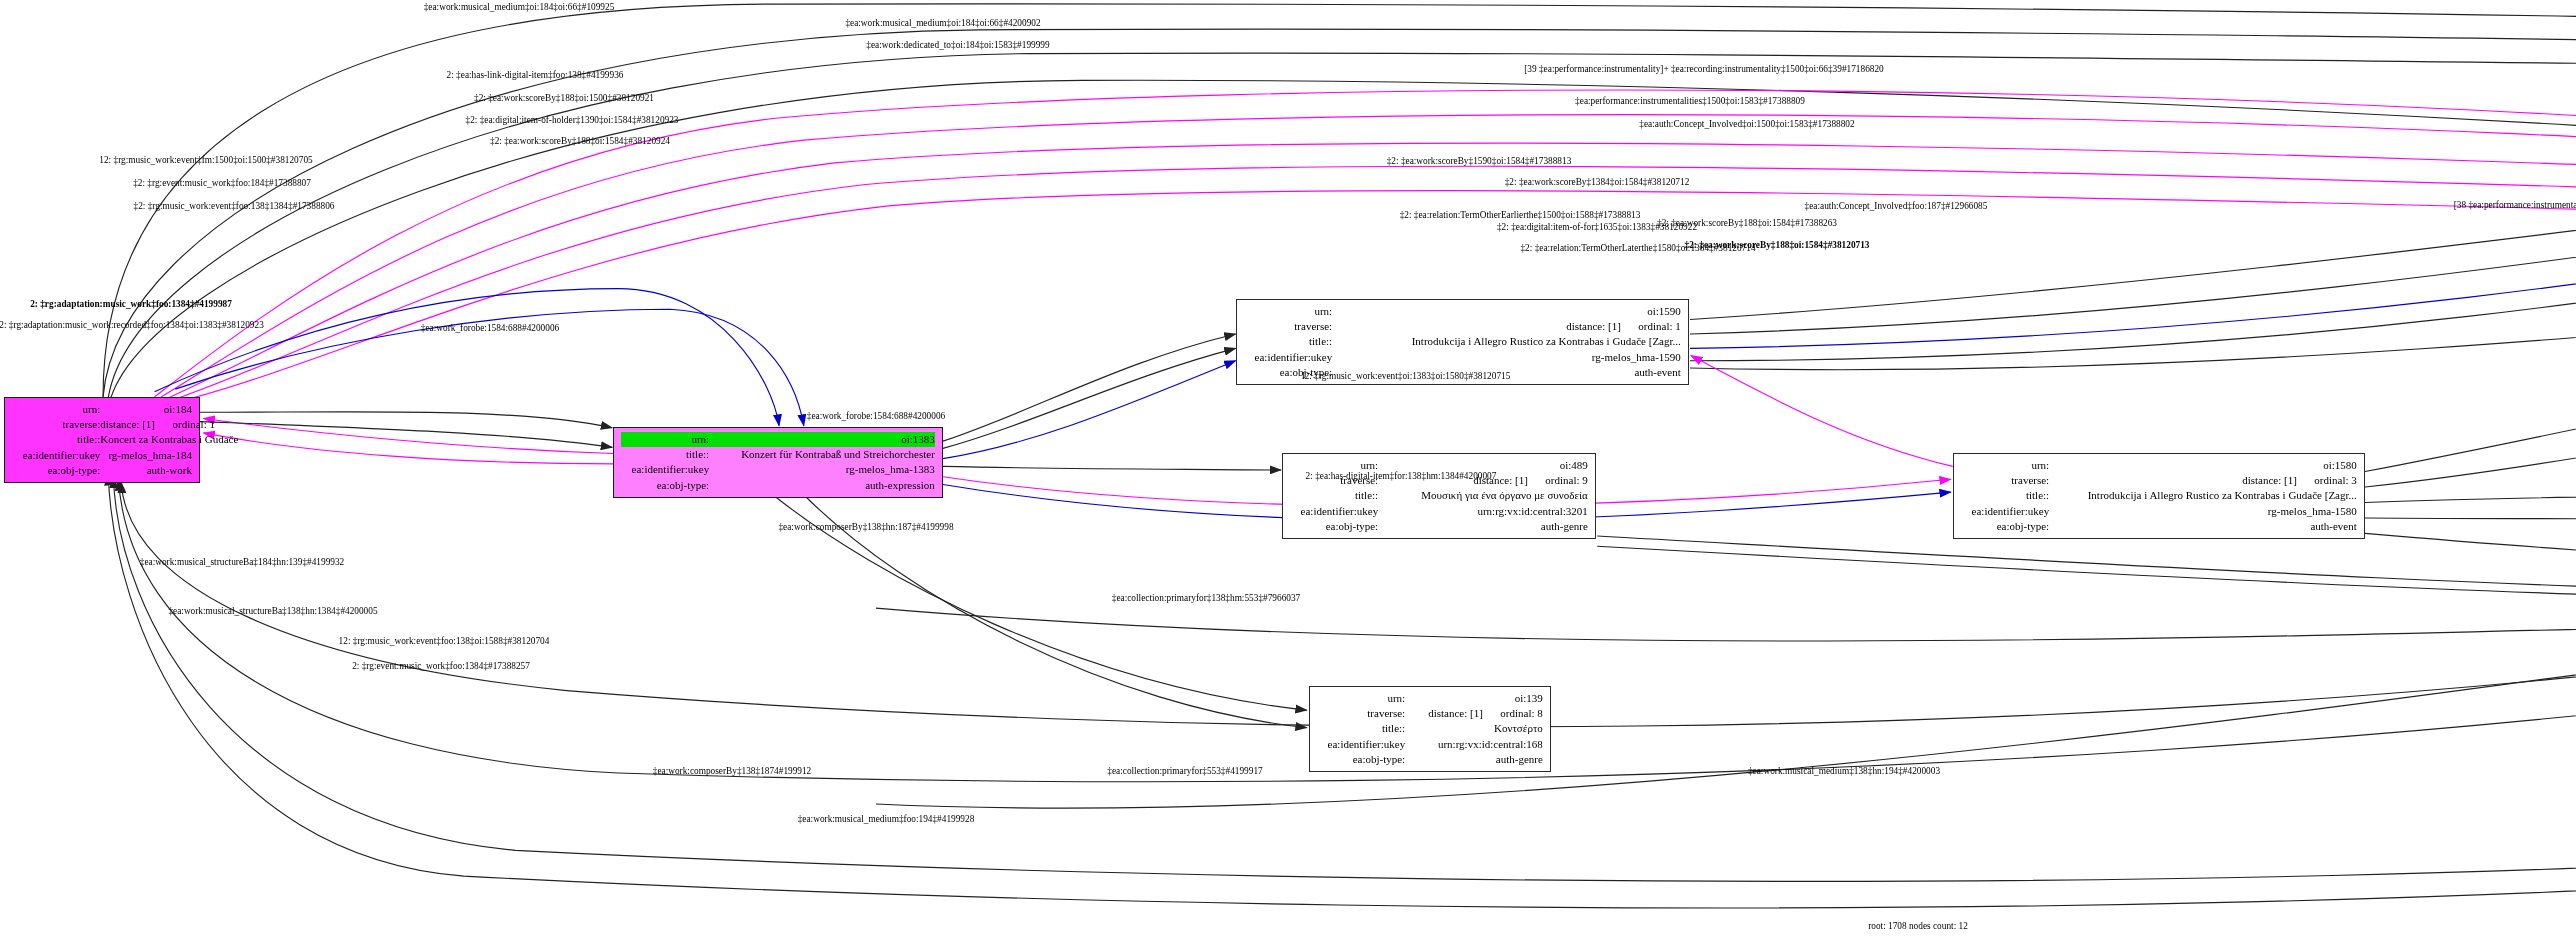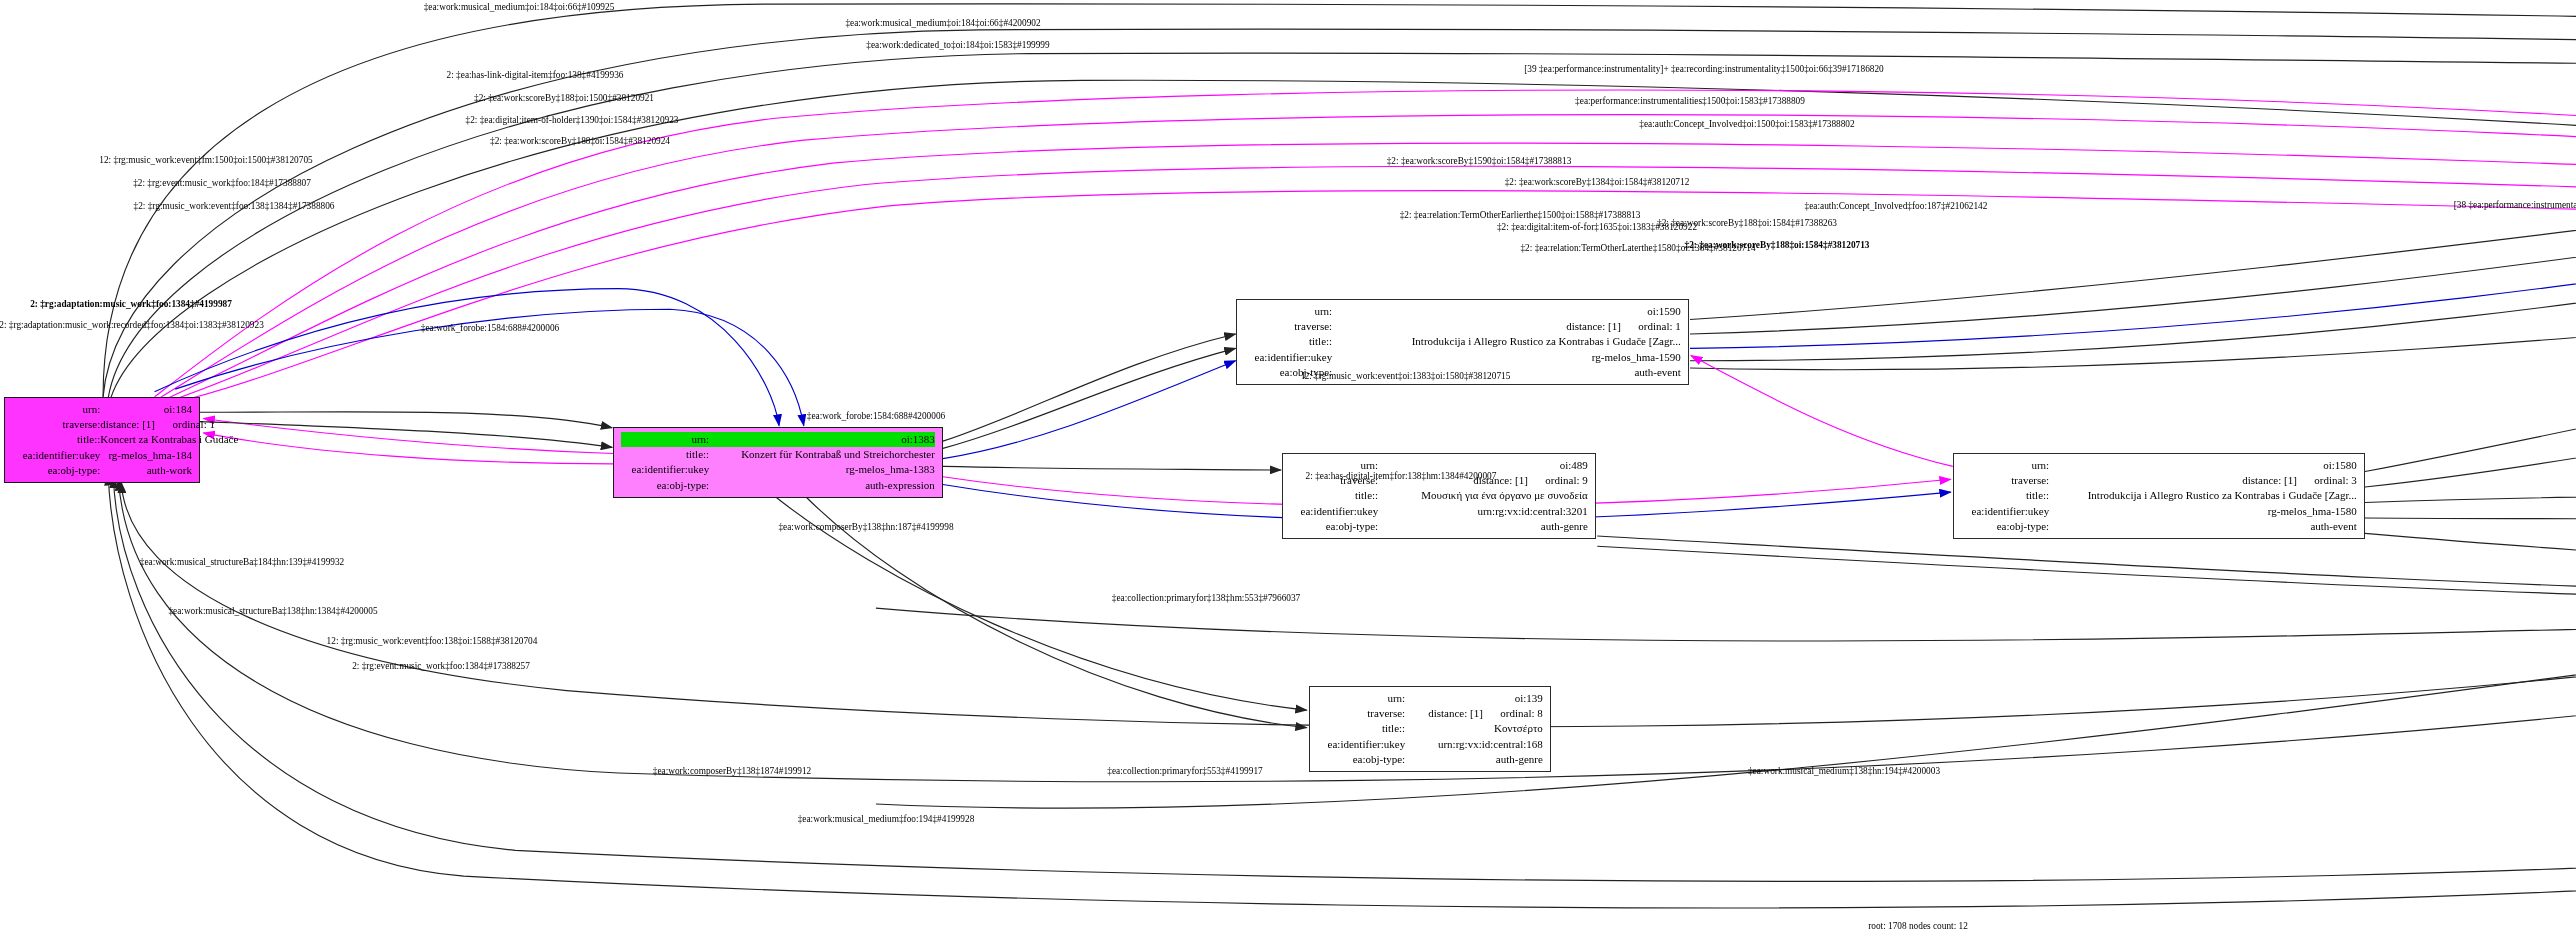--- a/index.html
+++ b/index.html
@@ -310,39 +310,39 @@
       <div class="edge-label" style="left: 1680px; top: 69px; padding-left: 48px;">[39 ‡ea:performance:instrumentality]+ ‡ea:recording:instrumentality‡1500‡oi:66‡39#17186820</div>
       <div class="edge-label" style="left: 564px; top: 98px;">‡2: ‡ea:work:scoreBy‡188‡oi:1500‡#38120921</div>
       <div class="edge-label" style="left: 572px; top: 120px;">‡2: ‡ea:digital:item-of-holder‡1390‡oi:1584‡#38120923</div>
       <div class="edge-label" style="left: 1690px; top: 101px;">‡ea:performance:instrumentalities‡1500‡oi:1583‡#17388809</div>
       <div class="edge-label" style="left: 1747px; top: 124px;">‡ea:auth:Concept_Involved‡oi:1500‡oi:1583‡#17388802</div>
       <div class="edge-label" style="left: 580px; top: 141px;">‡2: ‡ea:work:scoreBy‡188‡oi:1584‡#38120924</div>
       <div class="edge-label" style="left: 206px; top: 160px;">12: ‡rg:music_work:event‡fm:1500‡oi:1500‡#38120705</div>
       <div class="edge-label" style="left: 1479px; top: 161px;">‡2: ‡ea:work:scoreBy‡1590‡oi:1584‡#17388813</div>
       <div class="edge-label" style="left: 1597px; top: 182px;">‡2: ‡ea:work:scoreBy‡1384‡oi:1584‡#38120712</div>
       <div class="edge-label" style="left: 222px; top: 183px;">‡2: ‡rg:event:music_work‡foo:184‡#17388807</div>
-      <div class="edge-label" style="left: 1896px; top: 206px;">‡ea:auth:Concept_Involved‡foo:187‡#21062142</div>
+      <div class="edge-label" style="left: 1896px; top: 206px;">‡ea:auth:Concept_Involved‡foo:187‡#12966085</div>
       <div class="edge-label" style="left: 234px; top: 206px;">‡2: ‡rg:music_work:event‡foo:138‡1384‡#17388806</div>
       <div class="edge-label" style="left: 1520px; top: 215px;">‡2: ‡ea:relation:TermOtherEarlierthe‡1500‡oi:1588‡#17388813</div>
       <div class="edge-label" style="left: 1597px; top: 227px;">‡2: ‡ea:digital:item-of-for‡1635‡oi:1383‡#38120922</div>
       <div class="edge-label" style="left: 1638px; top: 248px;">‡2: ‡ea:relation:TermOtherLaterthe‡1580‡oi:1384‡#38120714</div>
       <div class="edge-label" style="left: 1747px; top: 223px;">‡2: ‡ea:work:scoreBy‡188‡oi:1584‡#17388263</div>
       <div class="edge-label" style="left: 1777px; top: 245px; font-weight: bold;">‡2: ‡ea:work:scoreBy‡188‡oi:1584‡#38120713</div>
       <div class="edge-label" style="left: 2576px; top: 205px;">[38 ‡ea:performance:instrumentalities‡1500‡oi:1583‡#17388269</div>
       <div class="edge-label" style="left: 131px; top: 304px; font-weight: bold;">2: ‡rg:adaptation:music_work‡foo:1384‡#4199987</div>
       <div class="edge-label" style="left: 130px; top: 325px;">[2: ‡rg:adaptation:music_work:recorded‡foo:1384‡oi:1383‡#38120923</div>
       <div class="edge-label" style="left: 490px; top: 328px;">‡ea:work_forobe:1584:688#4200006</div>
       <div class="edge-label" style="left: 1406px; top: 376px;">I2: ‡rg:music_work:event‡oi:1383‡oi:1580‡#38120715</div>
       <div class="edge-label" style="left: 876px; top: 416px;">‡ea:work_forobe:1584:688#4200006</div>
       <div class="edge-label" style="left: 1401px; top: 476px;">2: ‡ea:has-digital-item‡for:138‡hm:1384#4200007</div>
       <div class="edge-label" style="left: 866px; top: 527px;">‡ea:work:composerBy‡138‡hn:187‡#4199998</div>
       <div class="edge-label" style="left: 242px; top: 562px;">‡ea:work:musical_structureBa‡184‡hn:139‡#4199932</div>
       <div class="edge-label" style="left: 1206px; top: 598px;">‡ea:collection:primaryfor‡138‡hm:553‡#7966037</div>
       <div class="edge-label" style="left: 273px; top: 611px;">‡ea:work:musical_structureBa‡138‡hn:1384‡#4200005</div>
-      <div class="edge-label" style="left: 432px; top: 641px;">12: ‡rg:music_work:event‡foo:138‡oi:1588‡#38120704</div>
+      <div class="edge-label" style="left: 444px; top: 641px;">12: ‡rg:music_work:event‡foo:138‡oi:1588‡#38120704</div>
       <div class="edge-label" style="left: 441px; top: 666px;">2: ‡rg:event:music_work‡foo:1384‡#17388257</div>
       <div class="edge-label" style="left: 732px; top: 771px;">‡ea:work:composerBy‡138‡1874#199912</div>
       <div class="edge-label" style="left: 1185px; top: 771px;">‡ea:collection:primaryfor‡553‡#4199917</div>
       <div class="edge-label" style="left: 1844px; top: 771px;">‡ea:work:musical_medium‡138‡hn:194‡#4200003</div>
       <div class="edge-label" style="left: 886px; top: 819px;">‡ea:work:musical_medium‡foo:194‡#4199928</div>
     </div>
 
   <div class="footer" style="left:1918px; top:921px;">root: 1708 nodes count: 12</div>
 </div>
 

